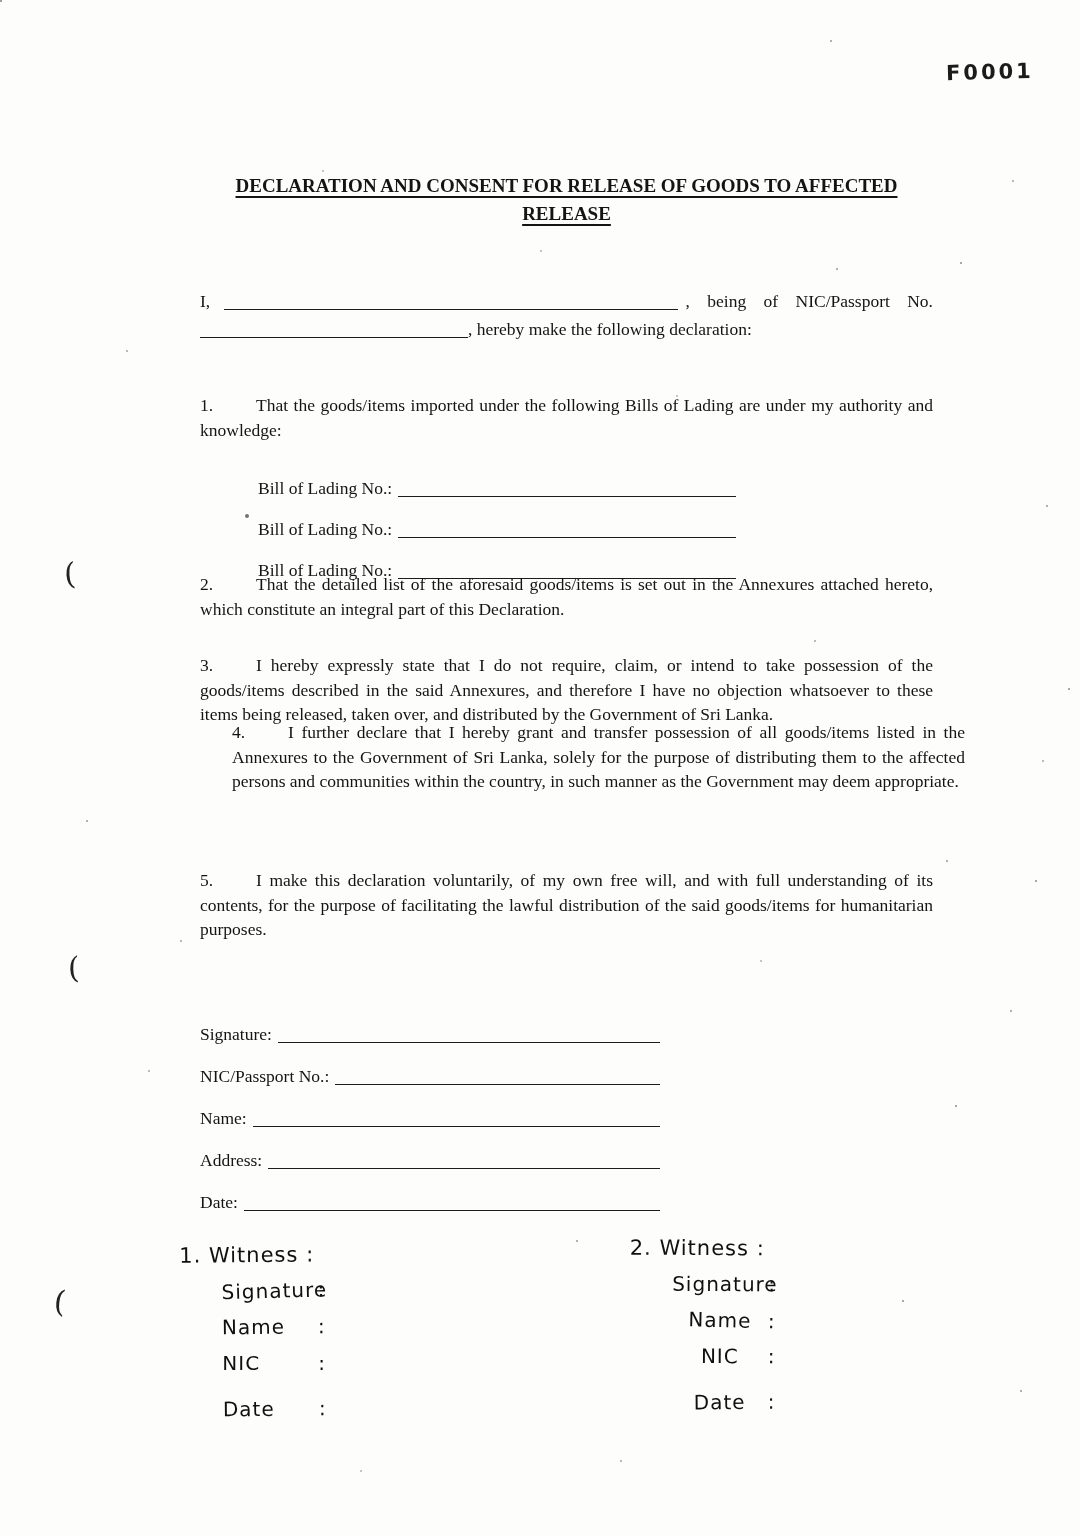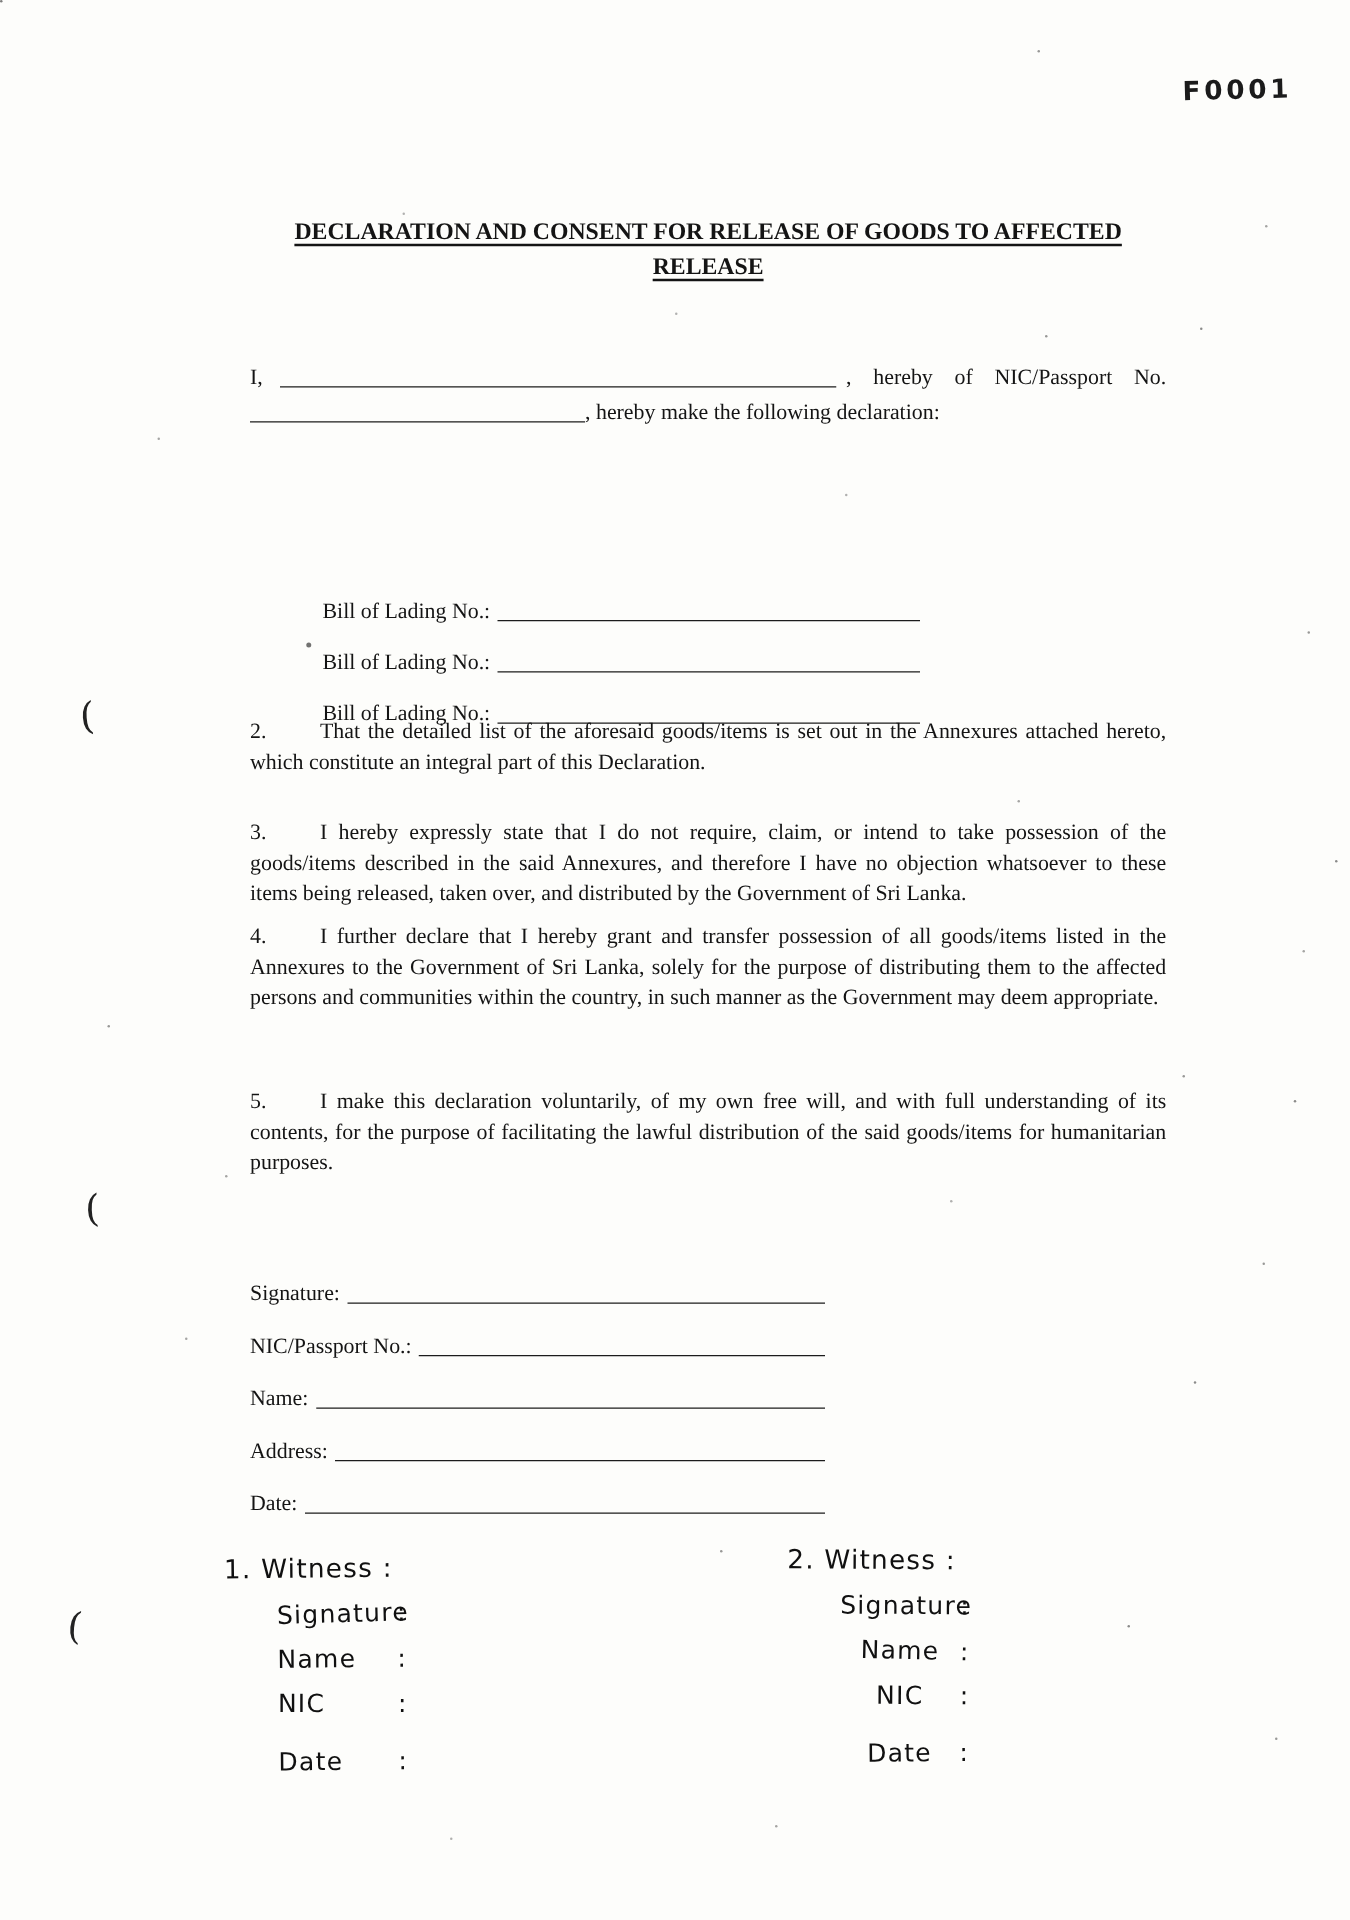--- a/index.html
+++ b/index.html
@@ -41,21 +41,21 @@
   .intro-line { display:flex; align-items:flex-end; height:28px; }
   .blank { display:inline-block; border-bottom:1.6px solid #1c1c1c; height:16px; }
   .intro .grow { flex:1 1 auto; margin:0 8px 2px 14px; }
   .intro .w268 { width:268px; margin:0 0 2px 0; }
   .intro .spread { word-spacing:13px; white-space:nowrap; }
 
   .clause { position:absolute; left:200px; width:733px; font-size:17.5px;
     line-height:24.5px; text-align:justify; }
   .clause .num { display:inline-block; width:56px; }
   #clause-1 { top:393px; } #clause-2 { top:572px; }
-  #clause-3 { top:653px; } #clause-4 { top:736px; } #clause-5 { top:868px; }
+  #clause-3 { top:653px; } #clause-4 { top:720px;margin-left:32px; } #clause-5 { top:868px; }
 
   .bills { position:absolute; top:458px; left:258px; font-size:17.5px; }
   .bill-row { display:flex; align-items:flex-end; height:41px; }
   .bill-row .bill-line { width:338px; margin-left:6px; margin-bottom:2px; }
 
   .sig-block { position:absolute; top:1003px; left:200px; width:460px; font-size:17.5px;font-family:Liberation Serif, serif; }
   .sig-row { display:flex; align-items:flex-end; height:42px; }
   .sig-row .sig-label { white-space:nowrap; }
   .sig-row .sig-line { flex:1 1 auto; margin-left:6px; margin-bottom:2px; }
 
@@ -88,28 +88,29 @@
 
   <div class="doc-title">
     <span class="t1">DECLARATION AND CONSENT FOR RELEASE OF GOODS TO AFFECTED</span>
     <span class="t2">RELEASE</span>
   </div>
 
   <div class="intro">
     <div class="intro-line">
       <span>I,</span>
       <span class="blank grow"></span>
-      <span class="spread">, hereby of NIC/Passport No.</span>
+      <span class="spread">, being of NIC/Passport No.</span>
     </div>
     <div class="intro-line">
       <span class="blank w268"></span>
       <span>, hereby make the following declaration:</span>
     </div>
   </div>
 
+  <p class="clause" id="clause-1"><span class="num">1.</span><span>That the goods/items imported under the following Bills of Lading are under my authority and knowledge:</span></p>
 
   <div class="bills">
     <div class="bill-row">
       <span>Bill of Lading No.:</span>
       <span class="blank bill-line"></span>
     </div>
     <div class="bill-row">
       <span>Bill of Lading No.:</span>
       <span class="blank bill-line"></span>
     </div>

